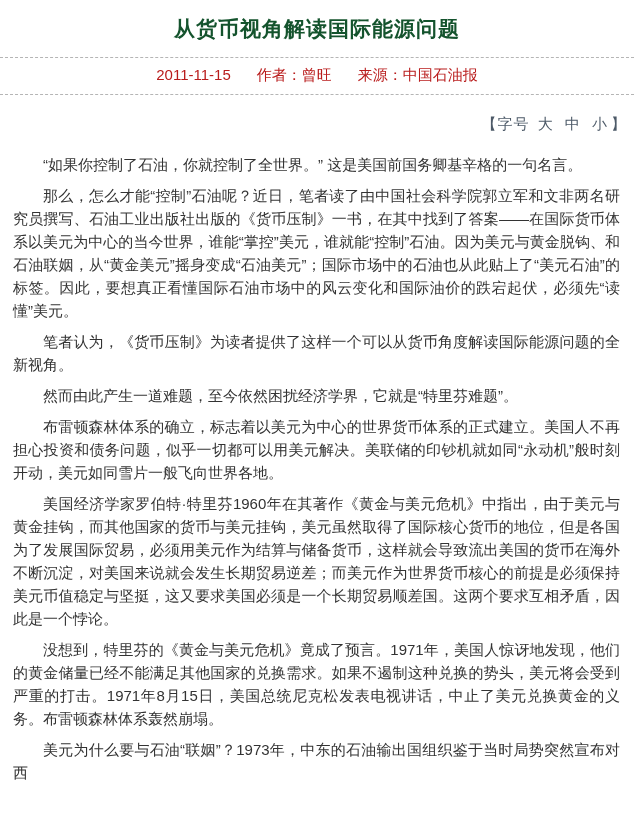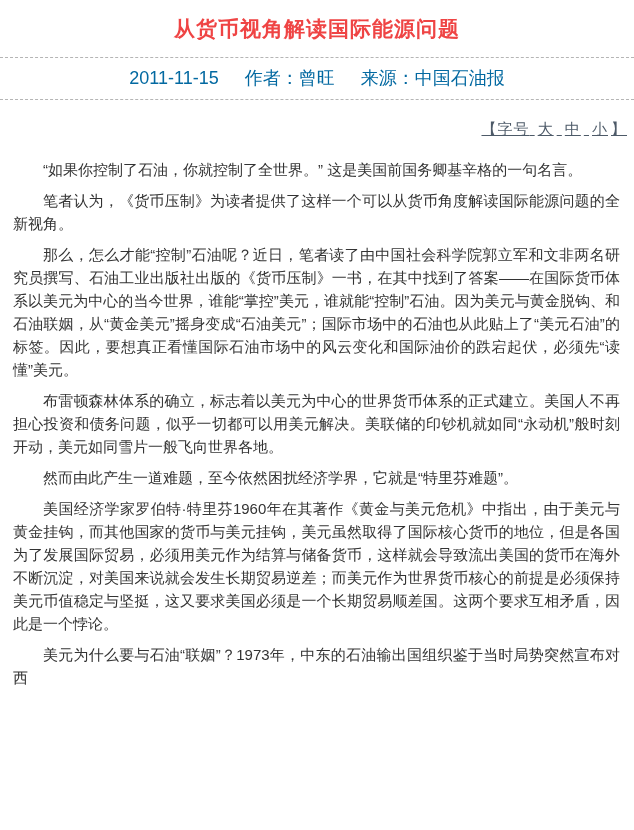--- a/index.html
+++ b/index.html
@@ -15,40 +15,39 @@
     overflow: hidden;
     background: #ffffff;
   }
   .article-title {
     margin: 0;
     padding: 16px 10px 0 10px;
     text-align: center;
     font-size: 21px;
     line-height: 26px;
     font-weight: bold;
-    color: #ef4444;
+    color: #14532d;
     letter-spacing: 1px;
   }
   .meta-bar {
     margin-top: 15px;
     border-top: 1px dashed #b5b5b5;
     border-bottom: 1px dashed #b5b5b5;
     padding: 8px 0 9px 0;
     text-align: center;
-    font-size: 18px;
-    color: #0369a1;
+    font-size: 15px;
+    color: #b91c1c;
   }
   .meta-item { margin: 0 13px; white-space: nowrap; }
   .fontsize-bar {
     padding: 20px 7px 0 2px;
     text-align: right;
     font-size: 15px;
     color: #4d5a68;
     letter-spacing: 1px;
-    text-decoration: underline;
   }
   .fontsize-bar .opt {
     cursor: pointer;
     margin: 0 3px;
   }
   .article-body {
     padding: 11px 6px 0 5px;
     font-size: 15px;
     line-height: 23px;
     color: #333333;
@@ -73,21 +72,22 @@
 
   <div class="fontsize-bar">
     <span>【字号</span>
     <span class="opt">大</span>
     <span class="opt">中</span>
     <span class="opt">小</span><span>】</span>
   </div>
 
   <div class="article-body">
     <p>“如果你控制了石油，你就控制了全世界。” 这是美国前国务卿基辛格的一句名言。</p>
+    <p>那么，怎么才能“控制”石油呢？近日，笔者读了由中国社会科学院郭立军和文非两名研究员撰写、石油工业出版社出版的《货币压制》一书，在其中找到了答案——在国际货币体系以美元为中心的当今世界，谁能“掌控”美元，谁就能“控制”石油。因为美元与黄金脱钩、和石油联姻，从“黄金美元”摇身变成“石油美元”；国际市场中的石油也从此贴上了“美元石油”的标签。因此，要想真正看懂国际石油市场中的风云变化和国际油价的跌宕起伏，必须先“读懂”美元。</p>
     <p>笔者认为，《货币压制》为读者提供了这样一个可以从货币角度解读国际能源问题的全新视角。</p>
-    <p>那么，怎么才能“控制”石油呢？近日，笔者读了由中国社会科学院郭立军和文非两名研究员撰写、石油工业出版社出版的《货币压制》一书，在其中找到了答案——在国际货币体系以美元为中心的当今世界，谁能“掌控”美元，谁就能“控制”石油。因为美元与黄金脱钩、和石油联姻，从“黄金美元”摇身变成“石油美元”；国际市场中的石油也从此贴上了“美元石油”的标签。因此，要想真正看懂国际石油市场中的风云变化和国际油价的跌宕起伏，必须先“读懂”美元。</p>
+    <p>然而由此产生一道难题，至今依然困扰经济学界，它就是“特里芬难题”。</p>
     <p>布雷顿森林体系的确立，标志着以美元为中心的世界货币体系的正式建立。美国人不再担心投资和债务问题，似乎一切都可以用美元解决。美联储的印钞机就如同“永动机”般时刻开动，美元如同雪片一般飞向世界各地。</p>
-    <p>然而由此产生一道难题，至今依然困扰经济学界，它就是“特里芬难题”。</p>
     <p>美国经济学家罗伯特·特里芬1960年在其著作《黄金与美元危机》中指出，由于美元与黄金挂钩，而其他国家的货币与美元挂钩，美元虽然取得了国际核心货币的地位，但是各国为了发展国际贸易，必须用美元作为结算与储备货币，这样就会导致流出美国的货币在海外不断沉淀，对美国来说就会发生长期贸易逆差；而美元作为世界货币核心的前提是必须保持美元币值稳定与坚挺，这又要求美国必须是一个长期贸易顺差国。这两个要求互相矛盾，因此是一个悖论。</p>
+    <p>没想到，特里芬的《黄金与美元危机》竟成了预言。1971年，美国人惊讶地发现，他们的黄金储量已经不能满足其他国家的兑换需求。如果不遏制这种兑换的势头，美元将会受到严重的打击。1971年8月15日，美国总统尼克松发表电视讲话，中止了美元兑换黄金的义务。布雷顿森林体系轰然崩塌。</p>
     <p>美元为什么要与石油“联姻”？1973年，中东的石油输出国组织鉴于当时局势突然宣布对西</p>
   </div>
 
 </div>
 
 </body></html>

